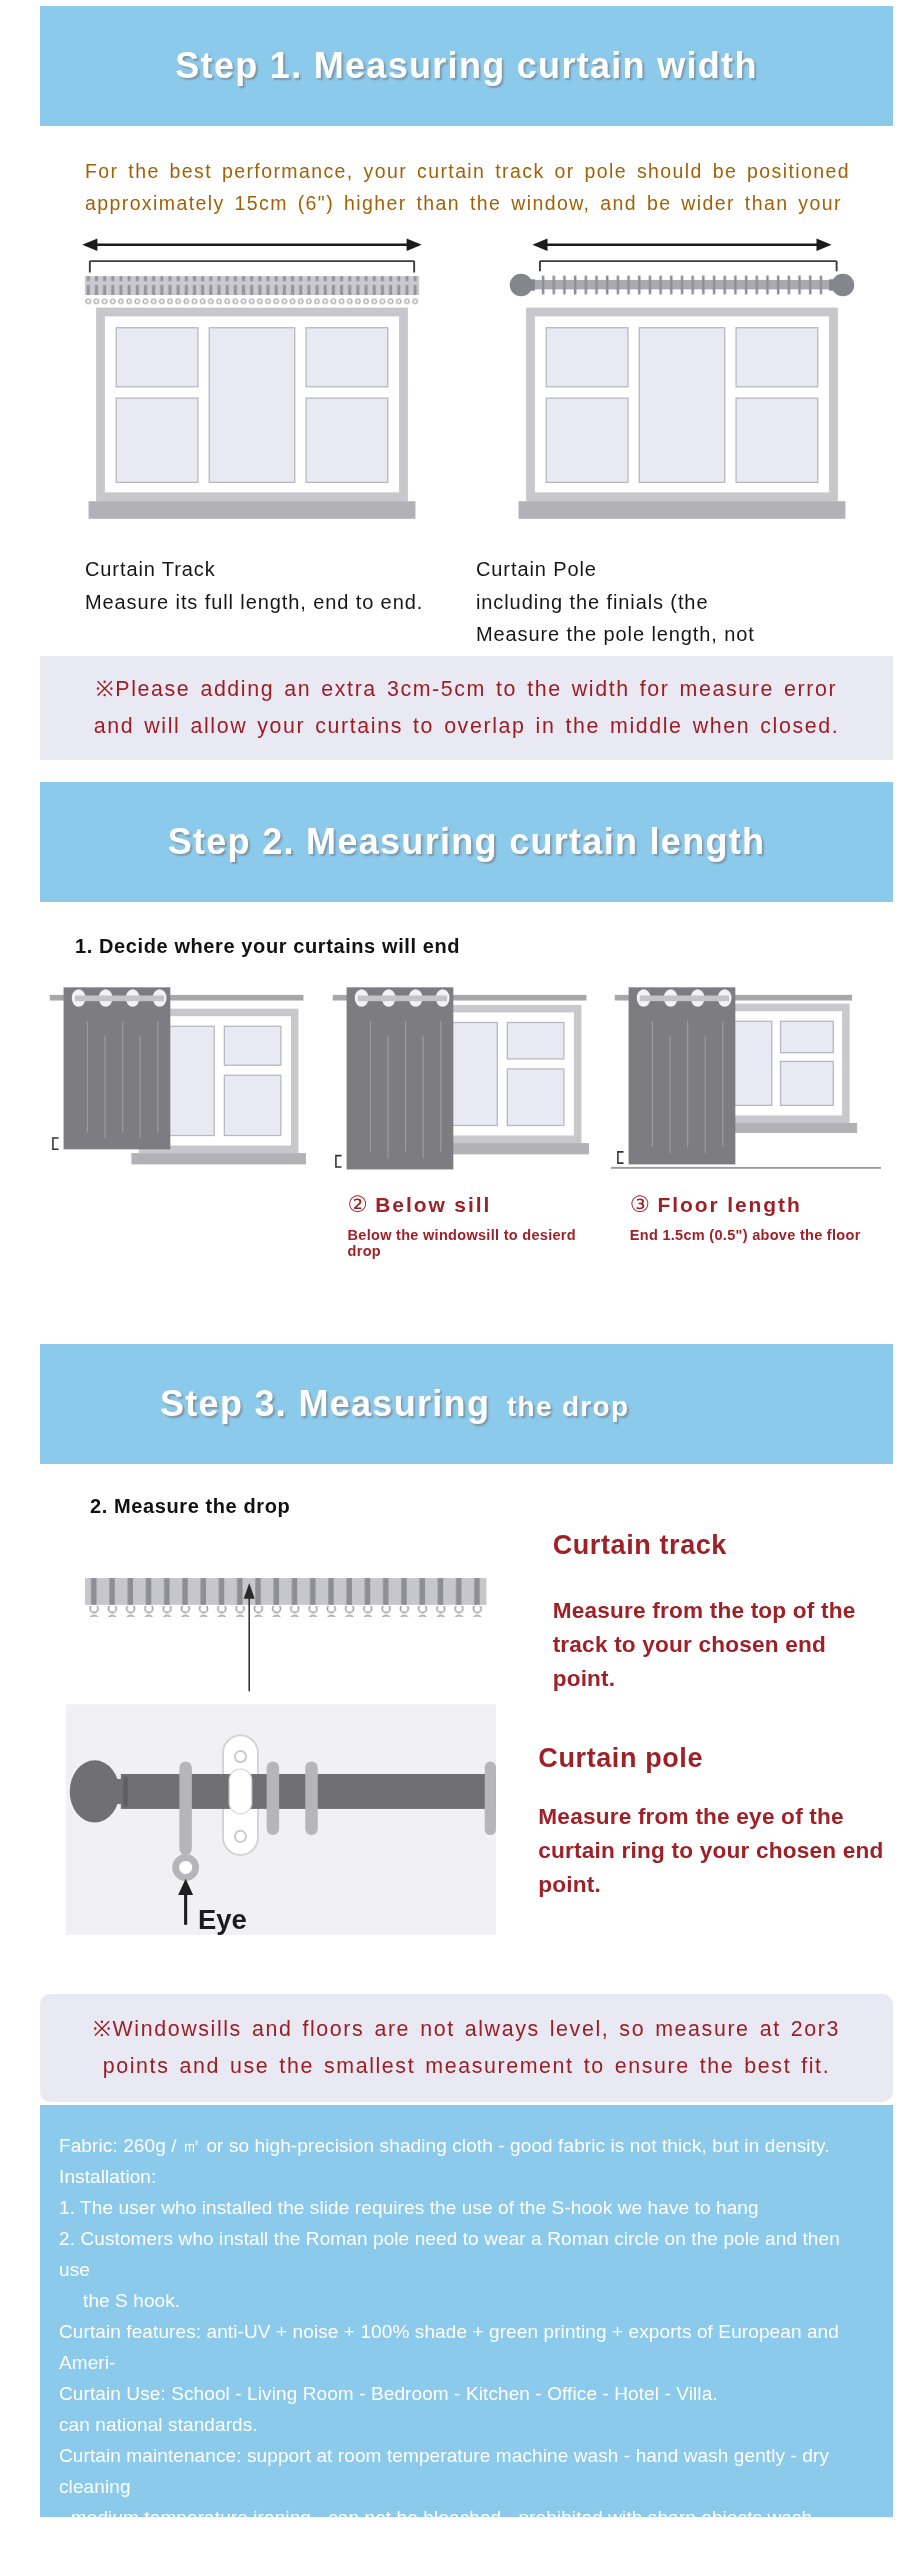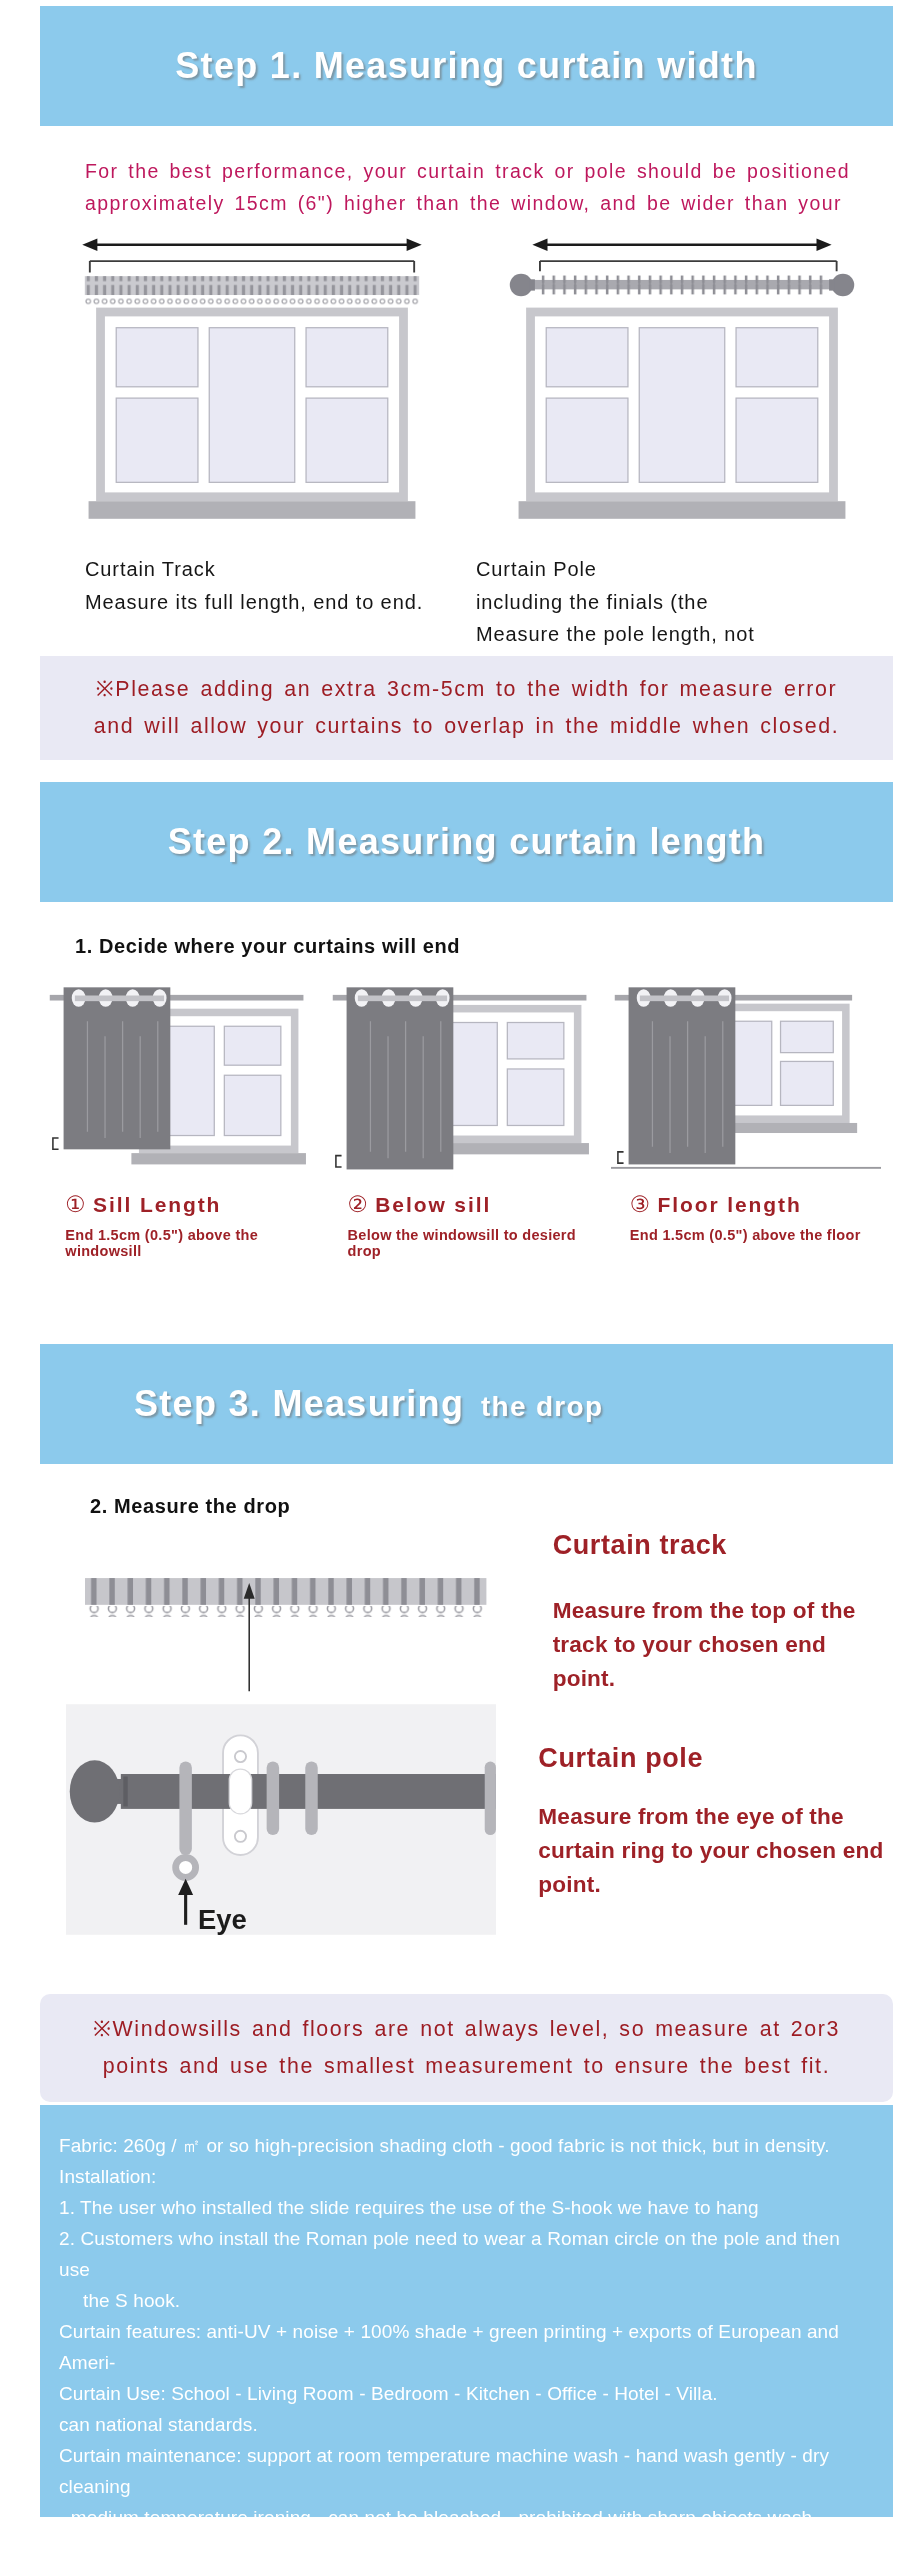--- a/index.html
+++ b/index.html
@@ -6,25 +6,25 @@
   body { width:910px; font-family:"Liberation Sans", sans-serif; }
   .page { position:relative; width:910px; height:2576px; background:#fff; overflow:hidden; }
   .content { margin-left:40px; width:853px; }
 
   .banner { background:var(--banner-blue,#8ccaec); height:120px; display:flex; align-items:center; justify-content:center; }
   .banner .bt { color:#ffffff; font-size:36px; font-weight:bold; letter-spacing:1.3px;
                 text-shadow:1.9px 1.9px 1.9px rgba(110,110,110,0.55); margin:0; }
   .banner1 { margin-top:6.3px; }
   .banner2 { margin-top:22.6px; }
   .banner3 { margin-top:85px; justify-content:flex-start; }
-  .banner3 .line { padding-left:94px; }
+  .banner3 .line { padding-left:120px; }
   .banner3 .t-small { font-size:28px; margin-left:14px; }
 
   .intro { margin:30px 0 0 45px; font-size:19.5px; letter-spacing:1.4px; word-spacing:3.1px;
-           line-height:1.62; color:#be185d; }
+           line-height:1.62; color:#a16207; }
 
   .illus-row { display:flex; justify-content:space-between; padding:7.5px 35px 0 36px; }
   .pane { fill:#e9e9f4; stroke:#b6b6c0; stroke-width:2; }
 
   .captions-row { display:flex; margin-top:2.5px; }
   .cap { font-size:20px; letter-spacing:0.9px; line-height:1.62; color:#161616; }
   .cap-track { margin-left:45px; width:356px; }
   .cap-pole  { margin-left:35px; width:352px; }
 
   .note { margin-top:5px; background:var(--note-bg,#e9e9f4); height:104px; display:flex; flex-direction:column;
@@ -180,26 +180,20 @@
             <rect x="28" y="8" width="170" height="258" fill="#7c7c81"></rect>
             <ellipse cx="52" cy="25" rx="11" ry="14" fill="#f2f2f5"></ellipse>
               <ellipse cx="95" cy="25" rx="11" ry="14" fill="#f2f2f5"></ellipse>
             <ellipse cx="138" cy="25" rx="11" ry="14" fill="#f2f2f5"></ellipse>
               <ellipse cx="181" cy="25" rx="11" ry="14" fill="#f2f2f5"></ellipse>
             <rect x="46" y="21" width="142" height="9" fill="#c3c3c8"></rect>
             <path d="M66 62 V238 M94 86 V248 M122 62 V238 M150 86 V248 M178 62 V238" stroke="#9b9ba0" stroke-width="2" fill="none"></path>
           </g>
           <path d="M20 248 h-9 v18 h9" stroke="#333333" stroke-width="2.5" fill="none"></path>
         </svg>
-        <figcaption class="len-cap">
-          <div class="t">
-            <span class="circ">①</span><span>Sill Length</span>
-          </div>
-          <div class="d">End 1.5cm (0.5") above the windowsill</div>
-        </figcaption>
       </figure>
 
       <figure class="len-fig">
         <svg width="270" height="189" viewBox="0 0 430 300">
           <g>
             <rect x="148" y="36" width="254" height="220" fill="#c7c7cc"></rect>
             <rect x="160" y="48" width="230" height="196" fill="#ffffff"></rect>
             <rect class="pane" x="176" y="64" width="92" height="164"></rect>
             <rect class="pane" x="284" y="64" width="90" height="58"></rect>
             <rect class="pane" x="284" y="138" width="90" height="90"></rect>

